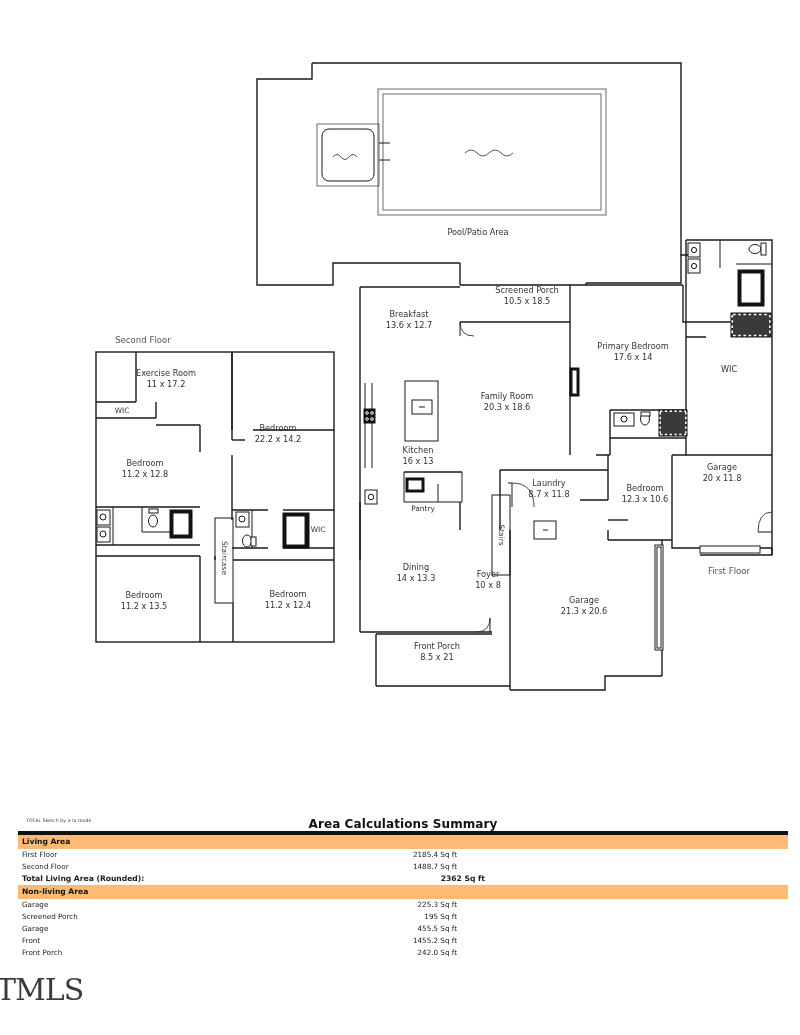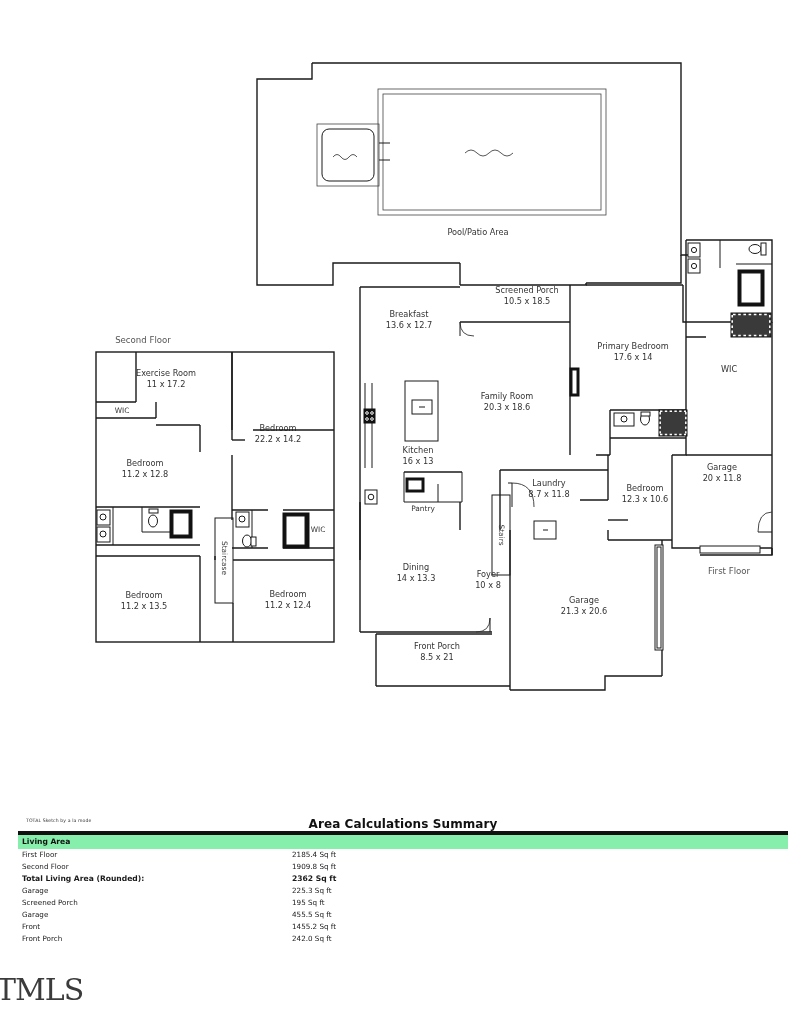--- a/index.html
+++ b/index.html
@@ -132,45 +132,47 @@
     font-size: 12px;
     font-weight: bold;
     color: #111111;
   }
   #summary-rule {
     height: 4px;
     background: #111111;
     margin-top: 2px;
   }
   .sect-head {
-    background: #86efac;
+    background: #fdba74;
     font-size: 7.6px;
     font-weight: bold;
     color: #111111;
     padding: 2px 4px 2px 4px;
     line-height: 10px;
   }
   .sum-row {
     display: flex;
     font-size: 7.2px;
     color: #1a1a1a;
     line-height: 12px;
     padding-left: 4px;
   }
   .sum-row.total {
     font-weight: bold;
     font-size: 7.6px;
+    gap: 28px;
   }
   .sum-name {
     width: 270px;
     flex: 0 0 270px;
   }
   .sum-value {
     width: 165px;
     flex: 0 0 165px;
+    text-align: right;
   }
 
   
   #watermark {
     position: absolute;
     left: -4px;
     top: 972px;
     font-family: "DejaVu Serif", serif;
     font-size: 30px;
     letter-spacing: -1px;
@@ -466,27 +468,28 @@
   </div>
   <div id="summary-rule"></div>
 
   <div class="sect-head">Living Area</div>
   <div class="sum-row">
     <span class="sum-name">First Floor</span>
     <span class="sum-value">2185.4 Sq ft</span>
   </div>
   <div class="sum-row">
     <span class="sum-name">Second Floor</span>
-    <span class="sum-value">1909.8 Sq ft</span>
+    <span class="sum-value">1488.7 Sq ft</span>
   </div>
   <div class="sum-row total">
     <span class="sum-name">Total Living Area (Rounded):</span>
     <span class="sum-value">2362 Sq ft</span>
   </div>
 
+  <div class="sect-head">Non-living Area</div>
   <div class="sum-row">
     <span class="sum-name">Garage</span>
     <span class="sum-value">225.3 Sq ft</span>
   </div>
   <div class="sum-row">
     <span class="sum-name">Screened Porch</span>
     <span class="sum-value">195 Sq ft</span>
   </div>
   <div class="sum-row">
     <span class="sum-name">Garage</span>

